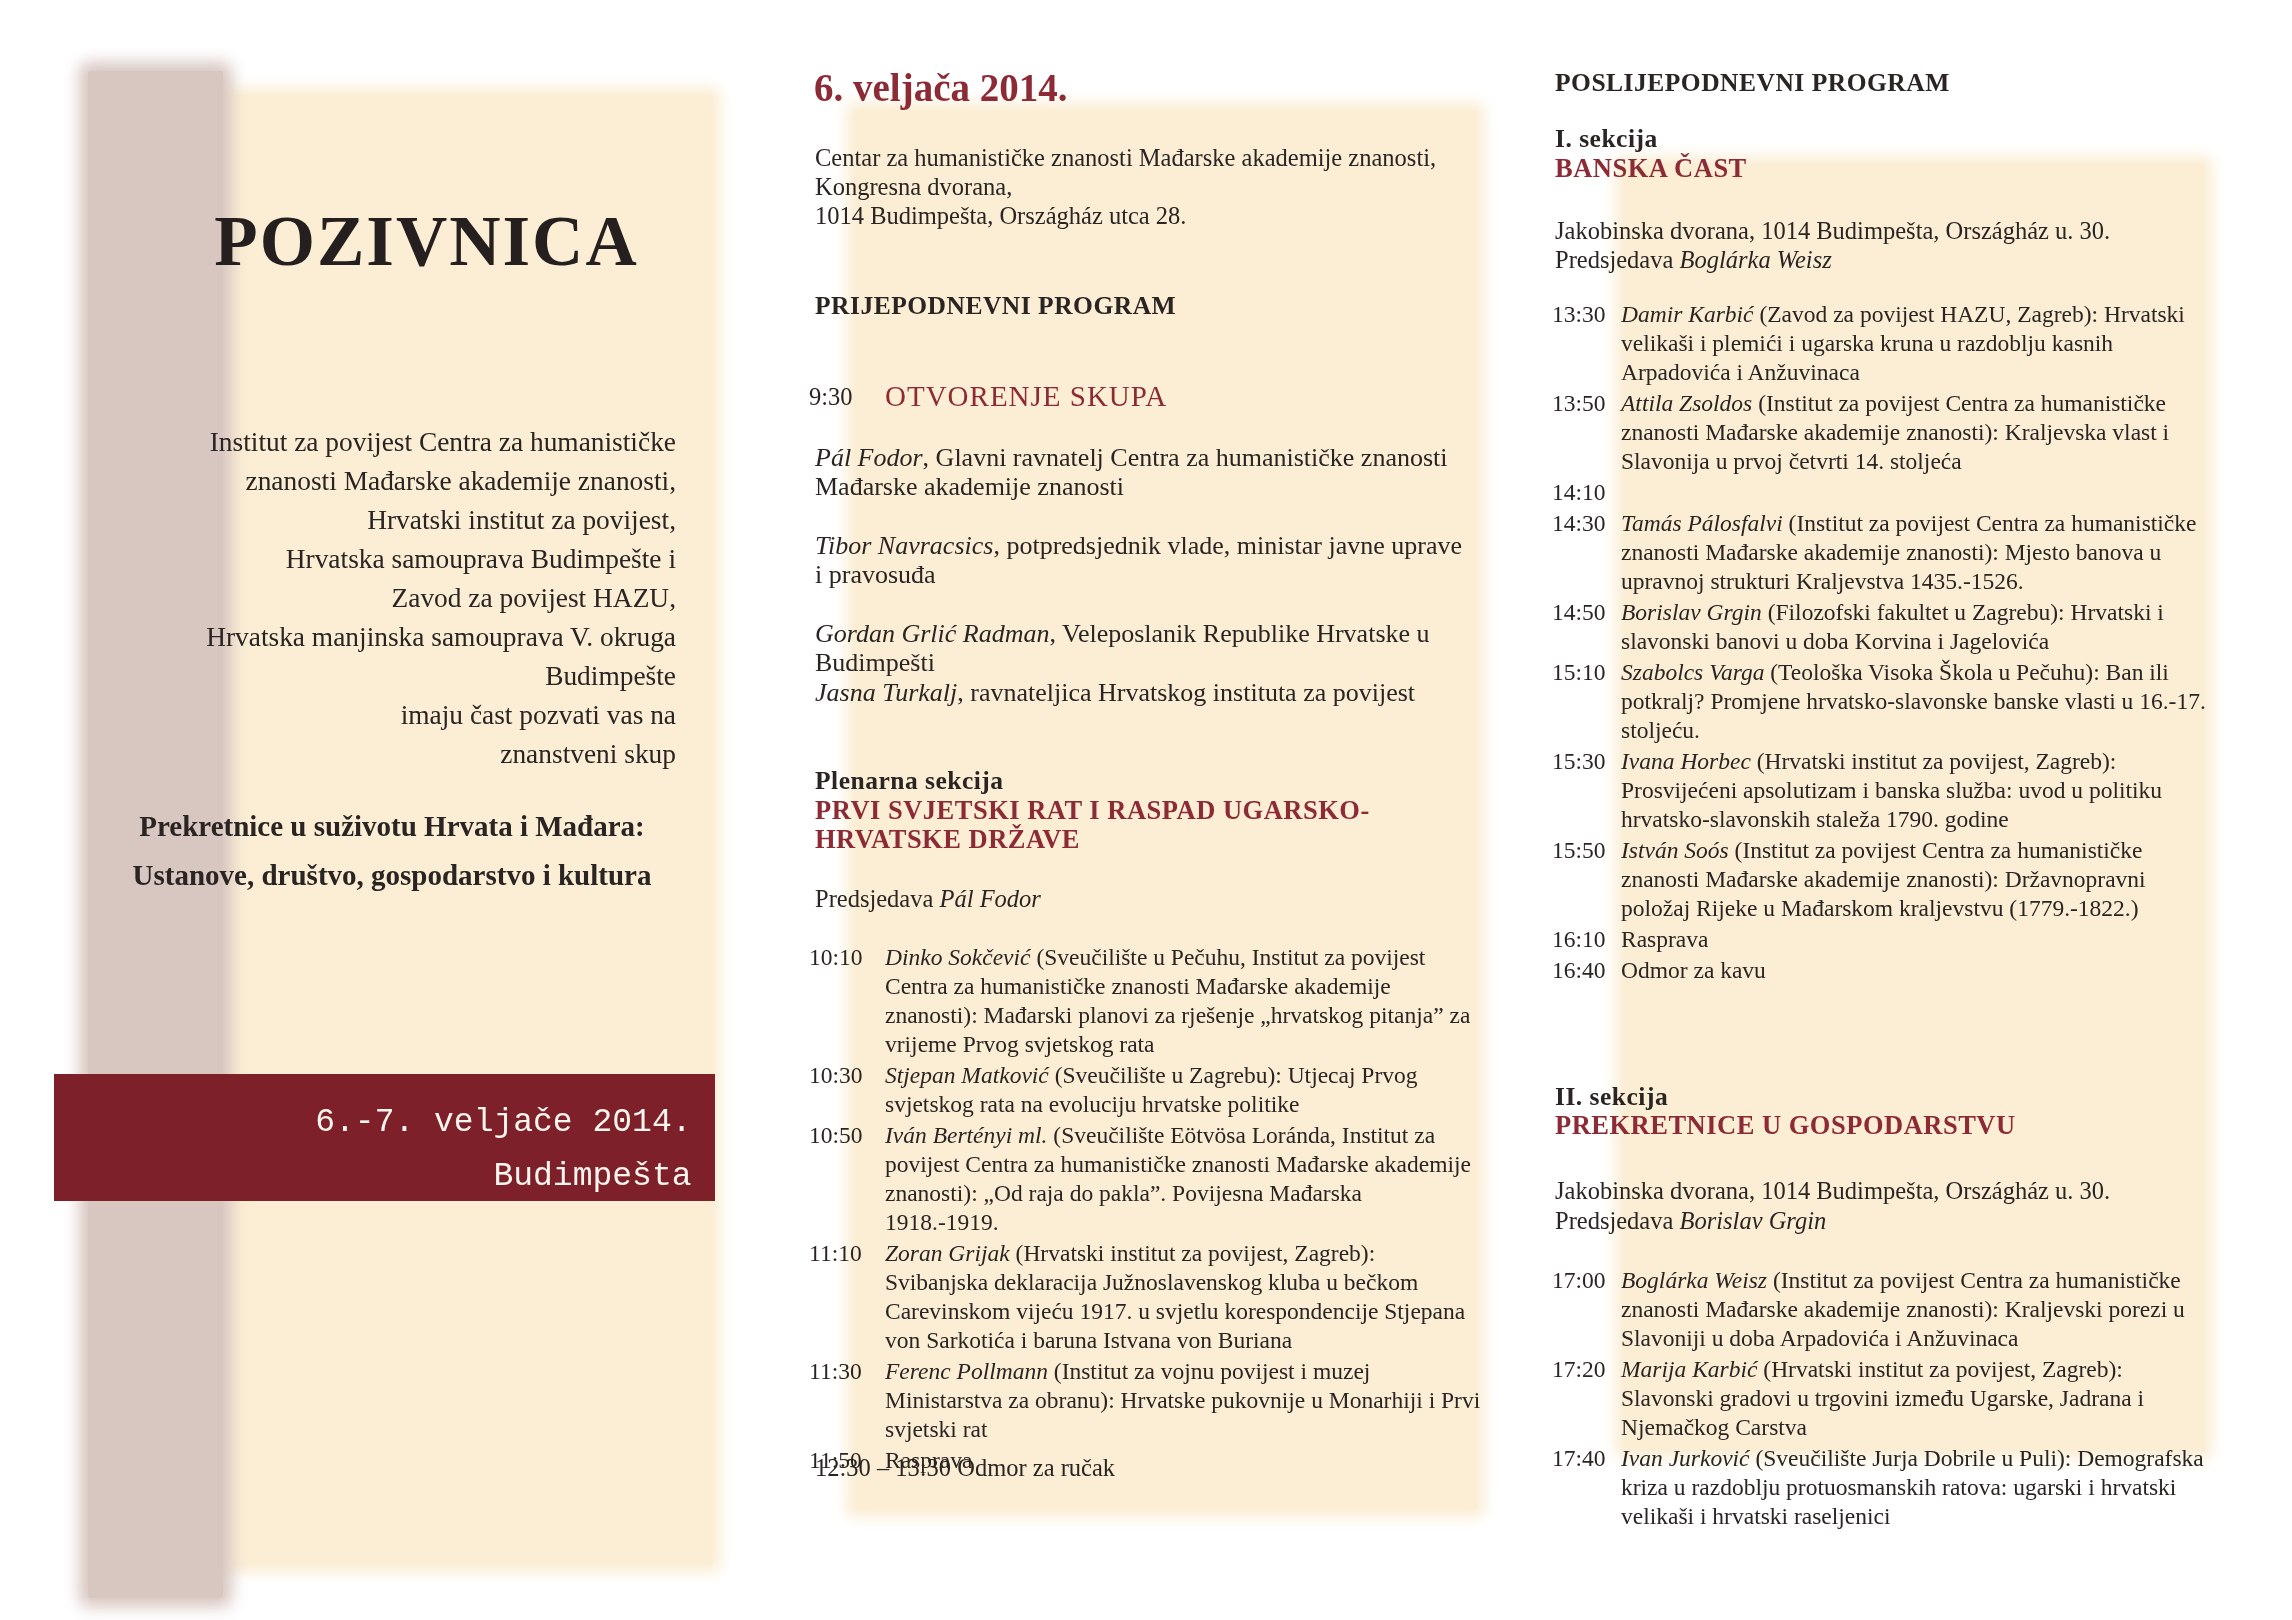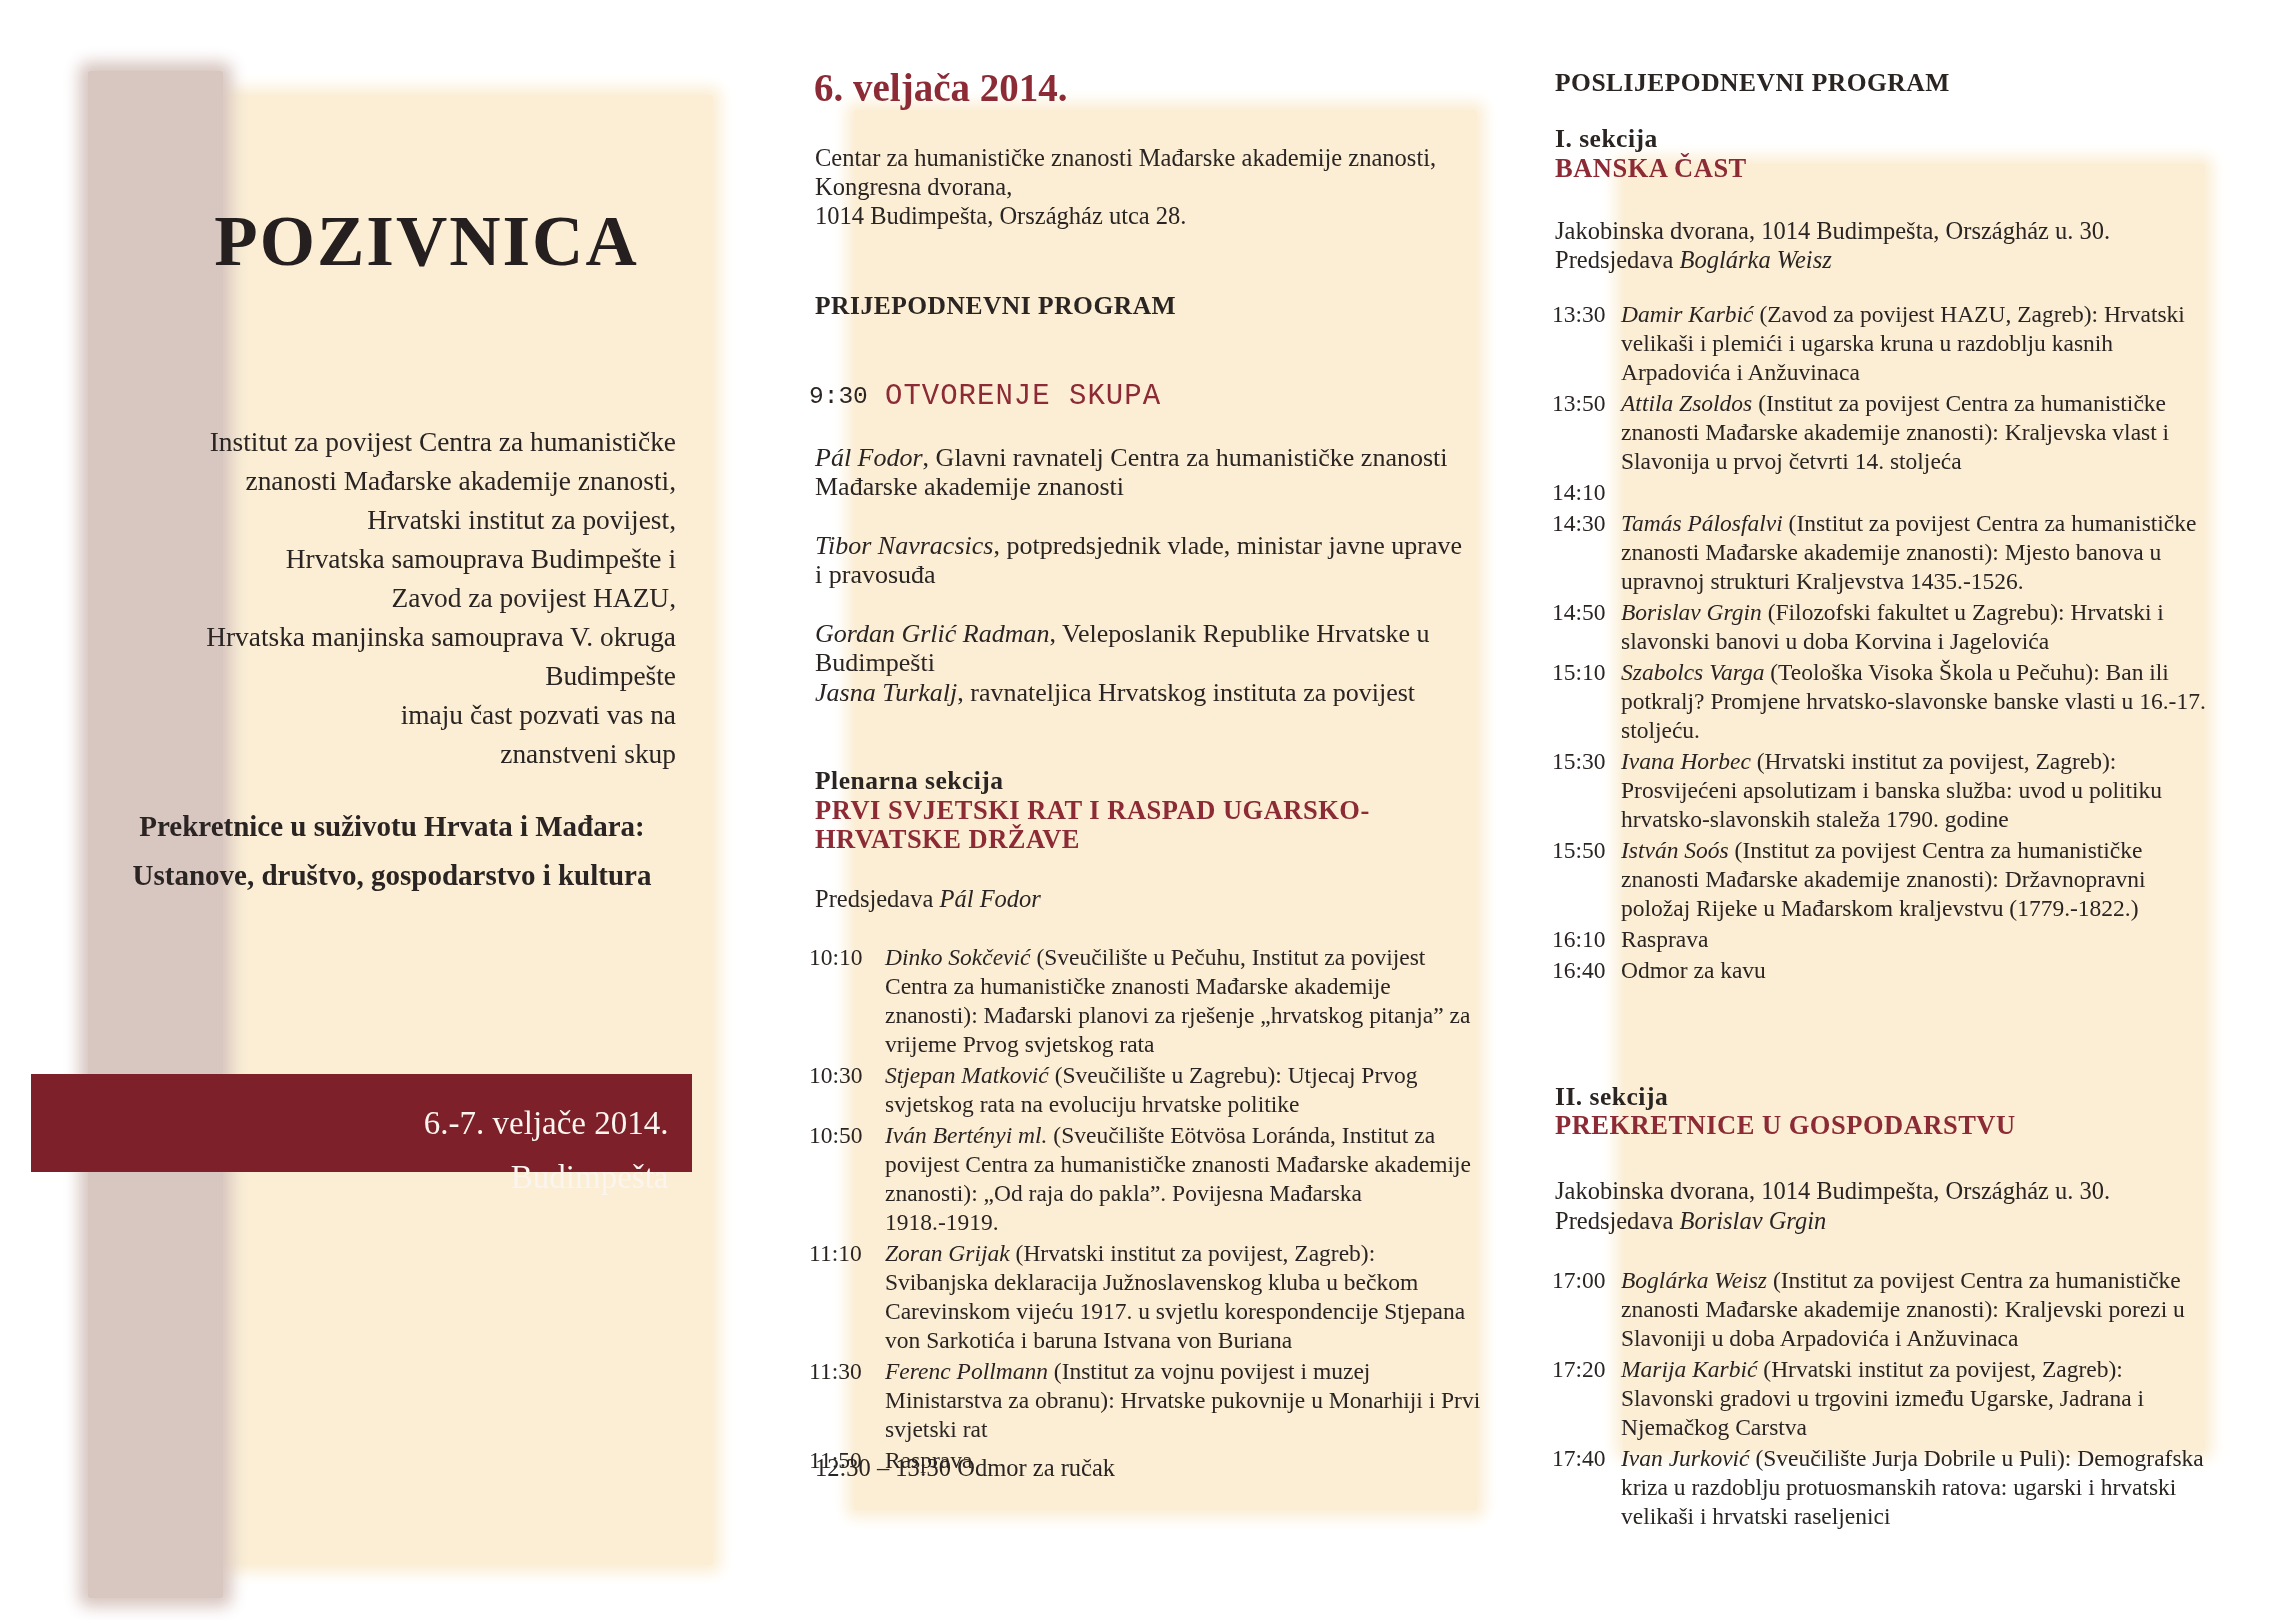--- a/index.html
+++ b/index.html
@@ -54,38 +54,38 @@
       <div>imaju čast pozvati vas na</div>
       <div>znanstveni skup</div>
     </div>
 
   <div class="abs subtitle" style="left:108px;top:802px;width:568px;">
 
   <div>Prekretnice u suživotu Hrvata i Mađara:</div>
       <div>Ustanove, društvo, gospodarstvo i kultura</div>
     </div>
 
-  <div class="abs banner" style="left:31px;top:1074px;width:661px;height:98px;">
+  <div class="abs banner" style="left:54px;top:1074px;width:661px;height:127px;font-family:Liberation Mono, monospace;">
 
   <div>6.-7. veljače 2014.</div>
       <div>Budimpešta</div>
     </div>
 
   <div class="abs date-red" style="left:814px;top:65px;">6. veljača 2014.</div>
 
   <div class="abs venue" style="left:815px;top:143px;width:676px;">
 
   <div>Centar za humanističke znanosti Mađarske akademije znanosti,</div>
       <div>Kongresna dvorana,</div>
       <div>1014 Budimpešta, Országház utca 28.</div>
     </div>
 
   <div class="abs h-black" style="left:815px;top:291px;">PRIJEPODNEVNI PROGRAM</div>
 
-  <div class="abs items" style="left:809px;top:382px;width:672px;font-family:Liberation Mono, monospace;">
+  <div class="abs items" style="left:809px;top:382px;width:672px;">
     <div class="row">
       <span class="time" style="font-size:24.5px">9:30</span>
       <span class="txt opening-title">OTVORENJE SKUPA</span>
     </div>
   </div>
 
   <div class="abs speech" style="left:815px;top:443px;width:647px;">
     <span class="name-it">Pál Fodor</span><span>, Glavni ravnatelj Centra za humanističke znanosti Mađarske akademije znanosti</span>
   </div>
   <div class="abs speech" style="left:815px;top:531px;width:647px;">

